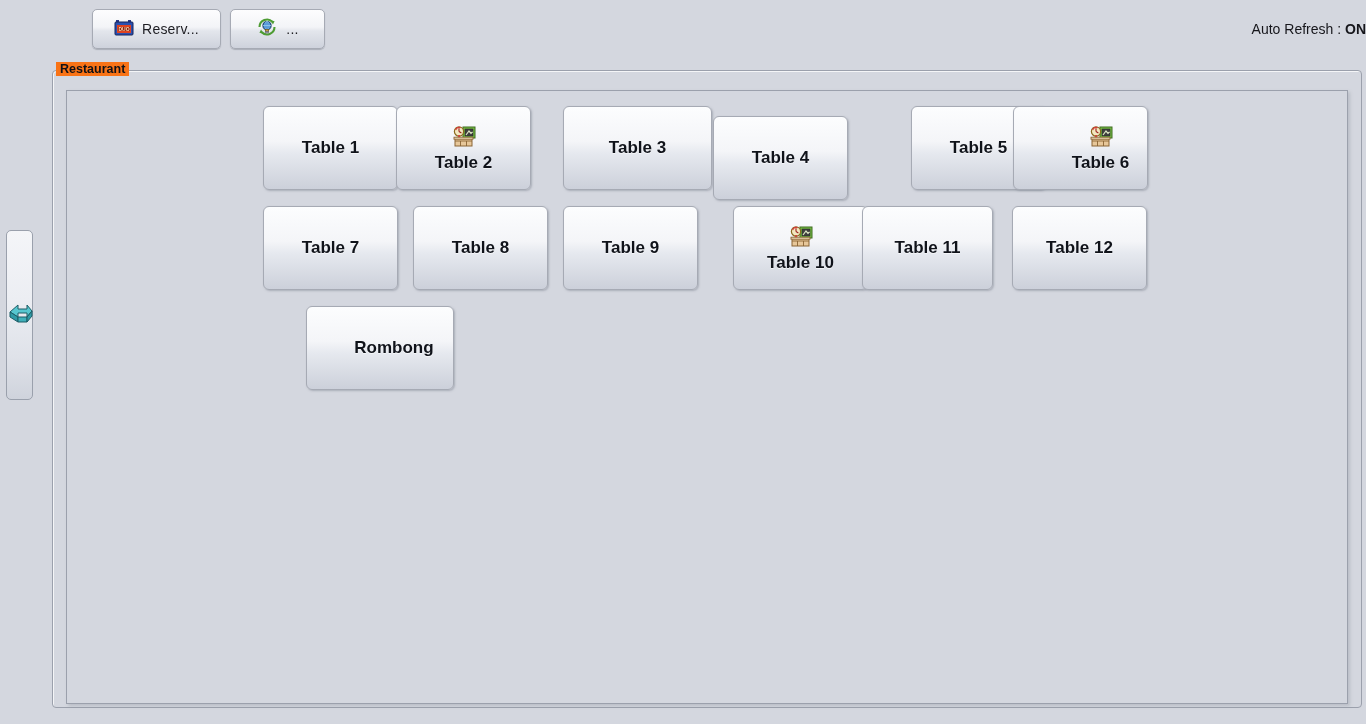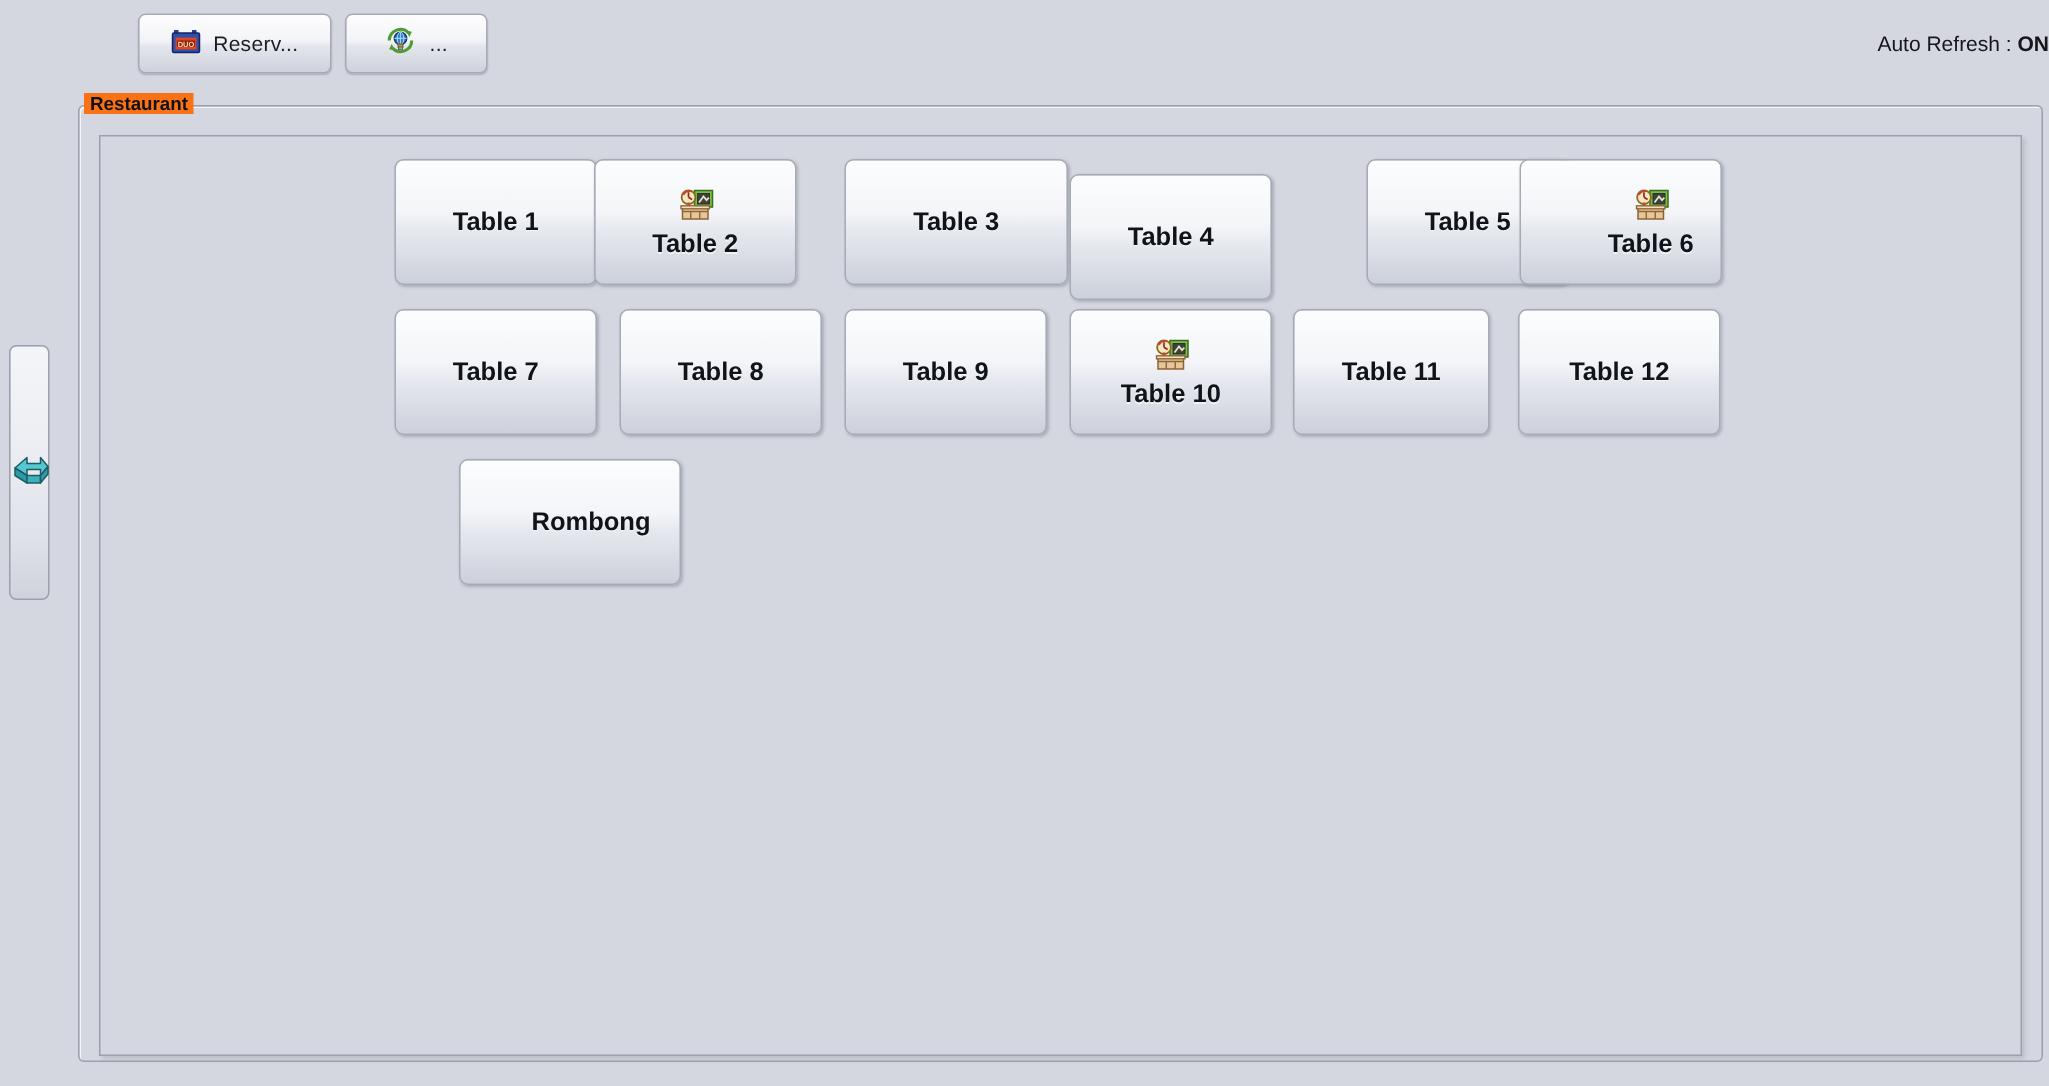--- a/index.html
+++ b/index.html
@@ -237,21 +237,21 @@
     </div>
     <div class="tbl-btn" style="left: 263px; top: 206px; width: 135px; height: 84px;">
       <span class="tbl-label">Table 7</span>
     </div>
     <div class="tbl-btn" style="left: 413px; top: 206px; width: 135px; height: 84px;">
       <span class="tbl-label">Table 8</span>
     </div>
     <div class="tbl-btn" style="left: 563px; top: 206px; width: 135px; height: 84px; align-items: center;">
       <span class="tbl-label">Table 9</span>
     </div>
-    <div class="tbl-btn has-icon" style="left: 713px; top: 206px; width: 135px; height: 84px; align-items: center;">
+    <div class="tbl-btn has-icon" style="left: 733px; top: 206px; width: 135px; height: 84px; align-items: center;">
       <span class="tbl-icon"><svg width="26" height="26" viewBox="0 0 26 26">
           <rect x="12" y="3" width="12" height="11" fill="#76c043" stroke="#3f6b21" stroke-width="1"></rect>
           <rect x="14" y="5" width="8" height="7" fill="#3f3f3f" stroke="#2a2a2a" stroke-width=".6"></rect>
           <path d="M15 11 l3-4 2 2.4 1.6-1.6" fill="none" stroke="#dfe8c5" stroke-width="1.2"></path>
           <circle cx="8" cy="7.5" r="4.6" fill="#f2e8c0" stroke="#8a6a1e" stroke-width="1.2"></circle>
           <path d="M8 7.5 L8 4.2 M8 7.5 L10.4 9" stroke="#9c2020" stroke-width="1.1"></path>
           <path d="M4.6 6 a4 4 0 0 1 5-2.4" fill="none" stroke="#d43b3b" stroke-width="1.2"></path>
           <rect x="7.2" y="11" width="1.7" height="6.5" fill="#d43b3b"></rect>
           <rect x="4" y="14.5" width="17" height="7.5" fill="#e7c79a" stroke="#8a6434" stroke-width="1"></rect>
           <path d="M4 17 h17 M9.5 17 v5 M15.5 17 v5" stroke="#8a6434" stroke-width=".9"></path>

